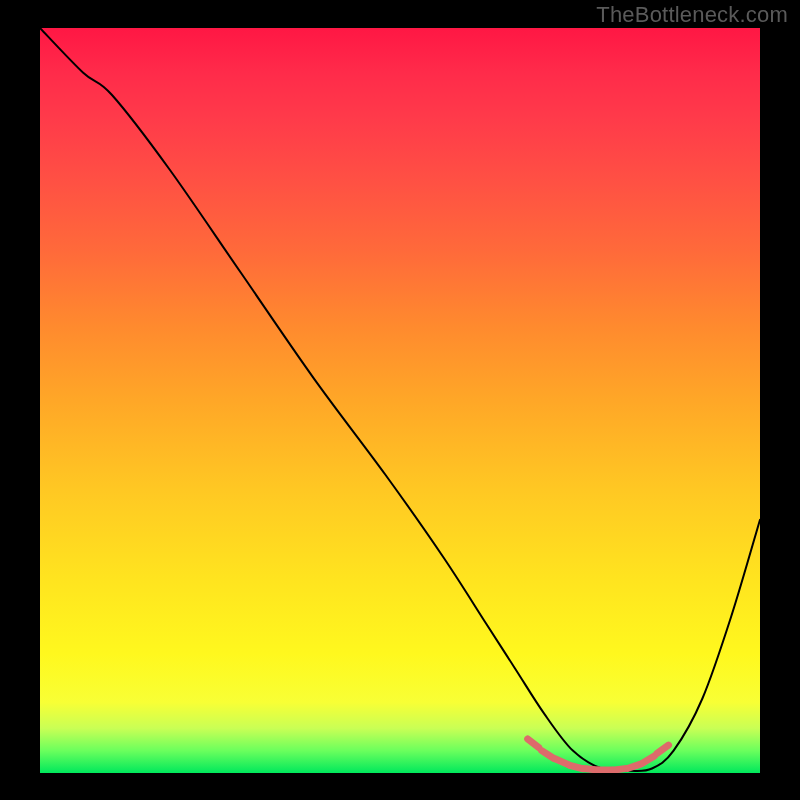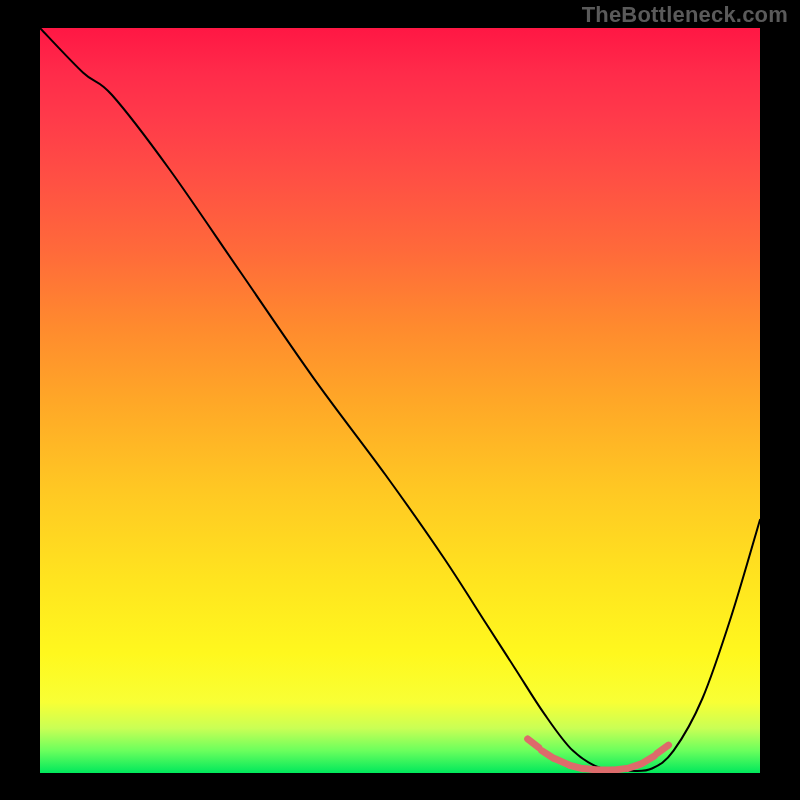--- a/index.html
+++ b/index.html
@@ -16,21 +16,21 @@
     width: 800px;
     height: 800px;
     background: #000;
   }
   .watermark {
     position: absolute;
     top: 2px;
     right: 12px;
     color: #5a5a5a;
     font-size: 22px;
-    font-weight: 700;
+    font-weight: 400;
     letter-spacing: 0.2px;
     z-index: 10;
   }
   .plot-area {
     position: absolute;
     left: 40px;
     top: 28px;
     width: 720px;
     height: 745px;
   }

